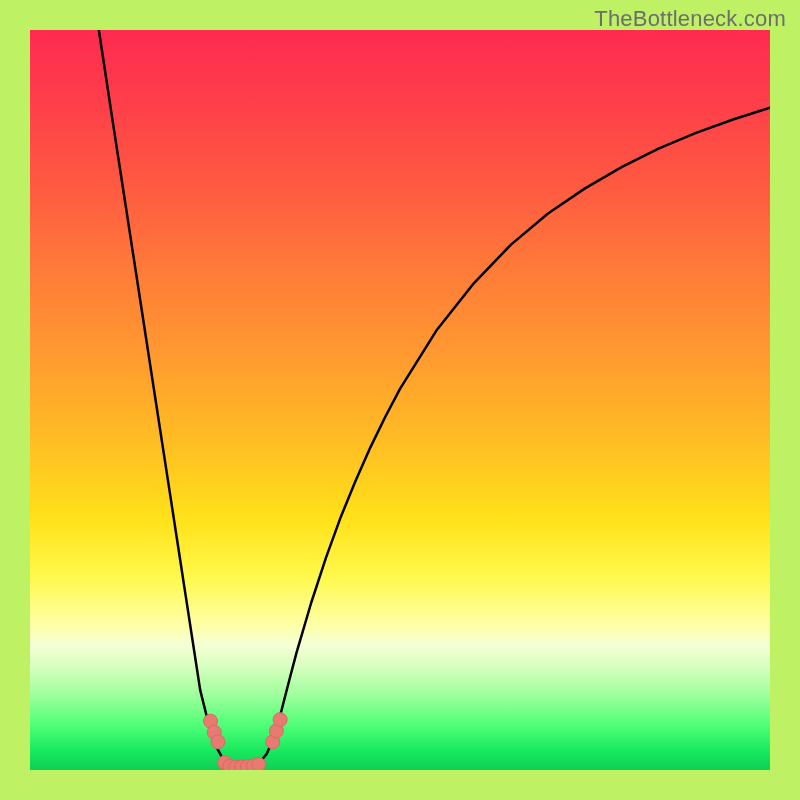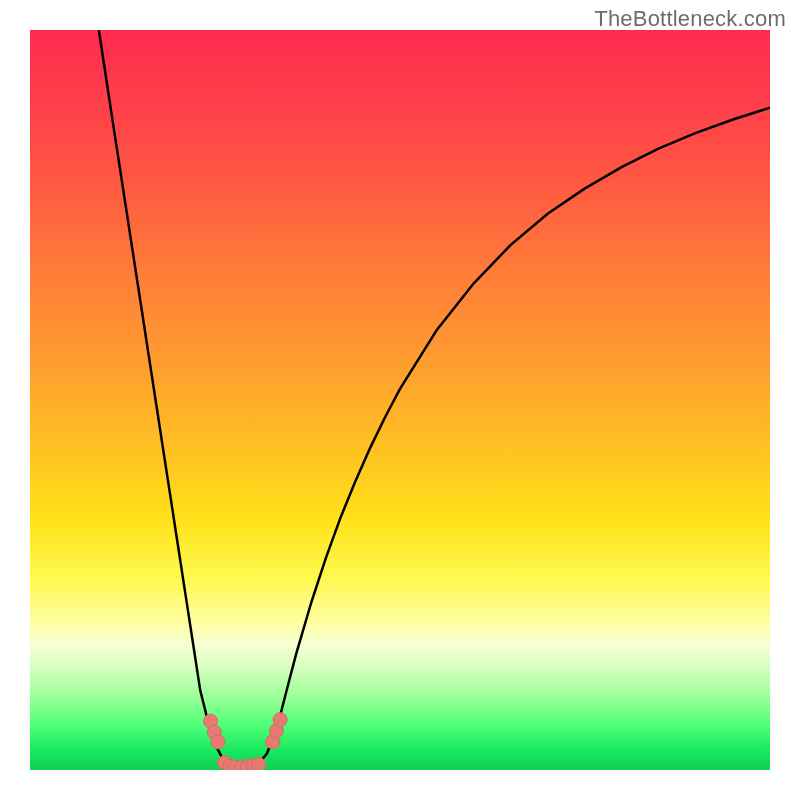--- a/index.html
+++ b/index.html
@@ -10,21 +10,21 @@
     background: #000;
     overflow: hidden;
     font-family: Arial, Helvetica, sans-serif;
   }
   .frame {
     position: absolute;
     left: 0;
     top: 0;
     width: 800px;
     height: 800px;
-    background: #ffffff;
+    background: #bef264;
   }
   .plot-area {
     position: absolute;
     left: 30px;
     top: 30px;
     width: 740px;
     height: 740px;
     overflow: hidden;
   }
   .gradient {

